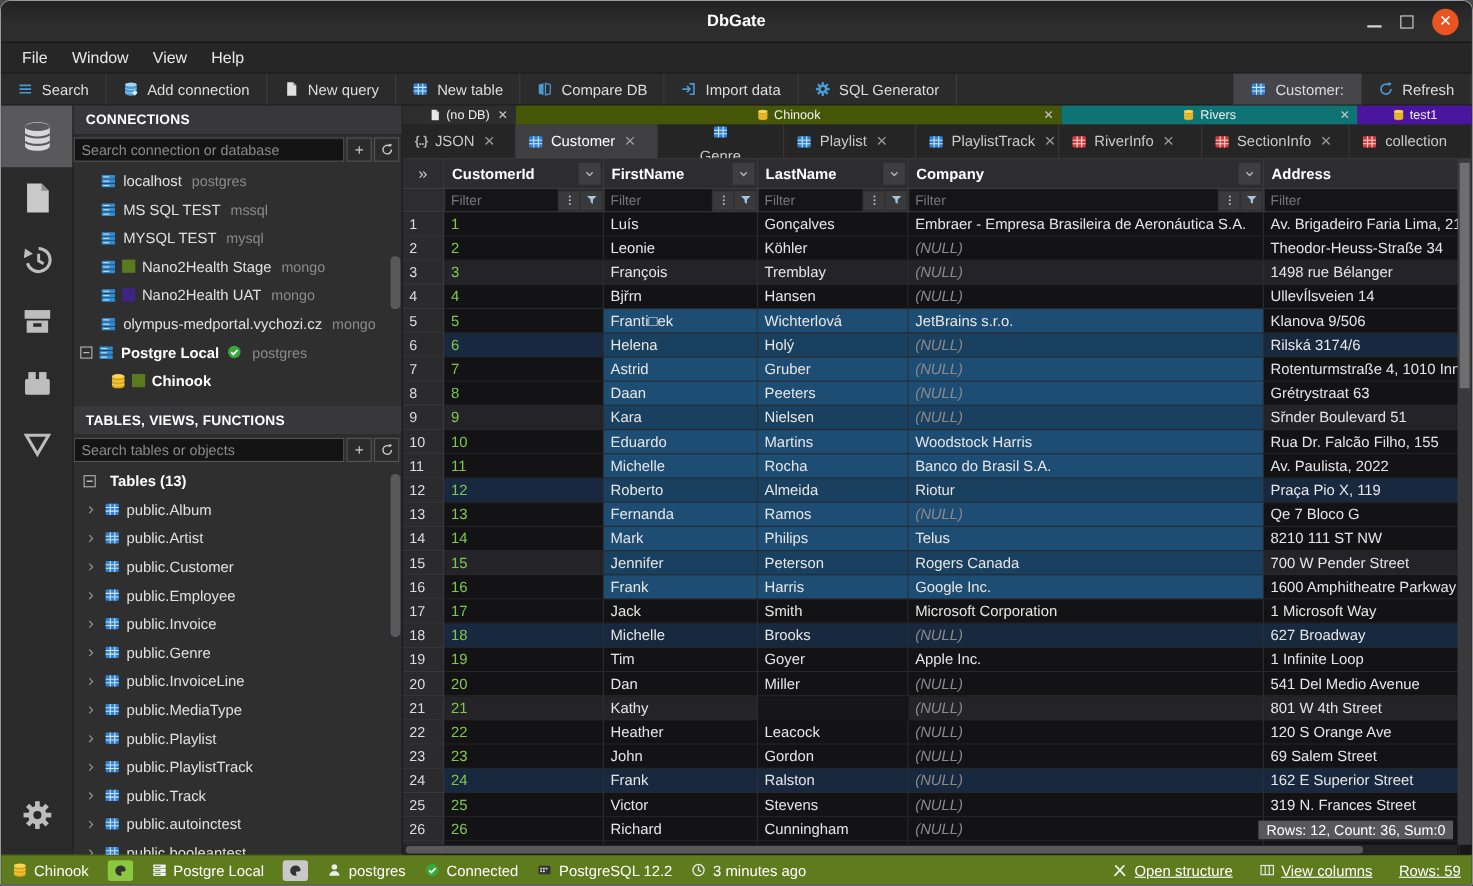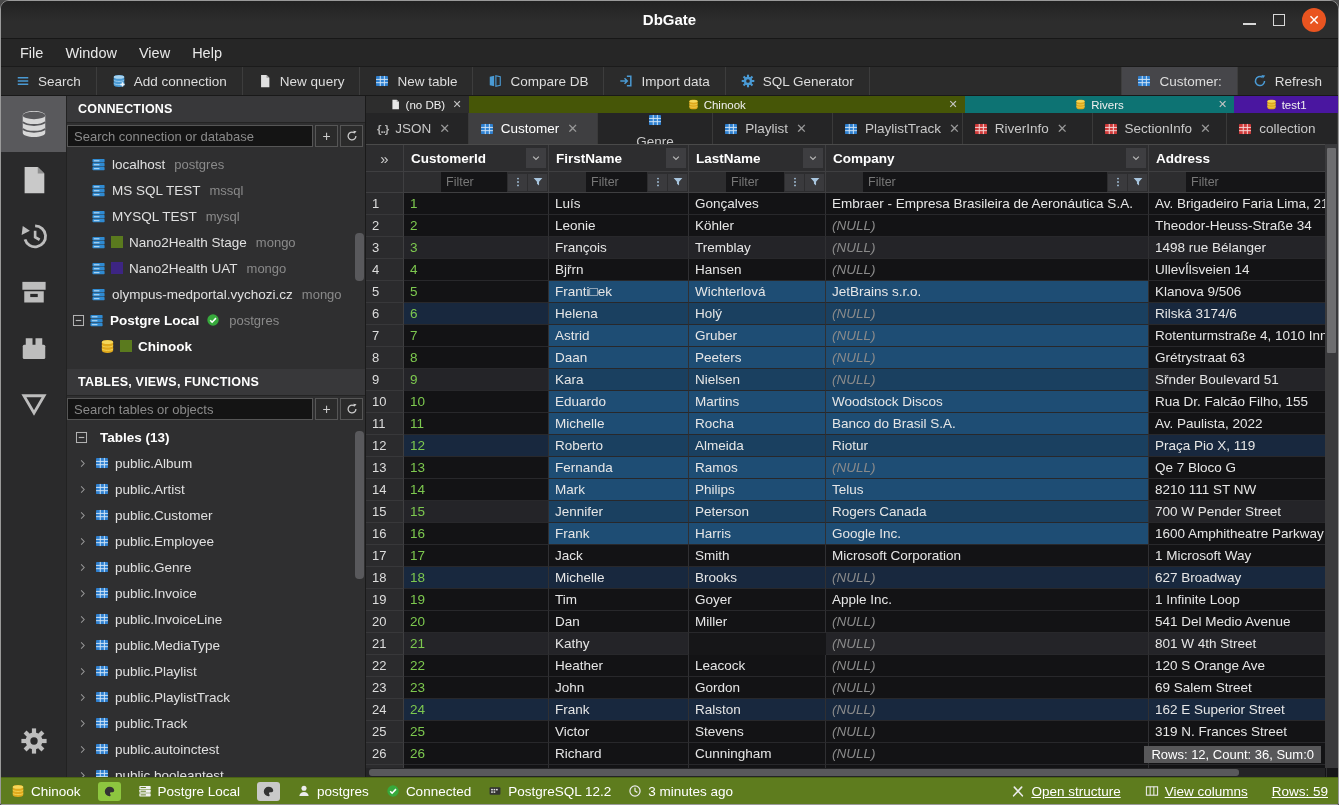--- a/index.html
+++ b/index.html
@@ -80,21 +80,21 @@
   .h-cell { display:flex; align-items:center; padding:0 2px 0 7px; background:#2d2d2f;
     border-right:1px solid #3f3f41; border-bottom:1px solid #3f3f41; color:#fff; font-weight:bold;
     font-size:13.5px; overflow:hidden; white-space:nowrap; }
   .h-chev { margin-left:auto; width:20px; height:20px; flex:0 0 20px; background:#3e3e41;
     display:flex; align-items:center; justify-content:center; }
   .frow { height:21px; flex:0 0 21px; display:flex; }
   .f-gut { width:38px; flex:0 0 38px; background:#2d2d2f; border-right:1px solid #3f3f41; border-bottom:1px solid #3f3f41; }
   .f-cell { display:flex; align-items:center; background:#2d2d2f; border-right:1px solid #3f3f41;
     border-bottom:1px solid #3f3f41; padding:1px; gap:1px; overflow:hidden; }
   .f-input { flex:1; height:17px; min-width:0; background:#151517; border:0; color:#ccc;
-    font-size:12.5px; padding:12px 5px; outline:none; font-family:inherit;margin-left:36px; }
+    font-size:12.5px; padding:12px 5px; outline:none; font-family:inherit; }
   .f-input::placeholder { color:#777; }
   .f-btn { width:19px; height:17px; flex:0 0 19px; background:#3a3a3d; display:flex; align-items:center; justify-content:center; }
   .rows { flex:1; overflow:hidden; position:relative; }
   .g-row { height:22px; display:flex; }
   .rn { width:38px; flex:0 0 38px; background:#2b2b2d; color:#ddd; font-size:13px; display:flex;
     align-items:center; padding-left:6px; border-right:1px solid #3f3f41; border-bottom:1px solid #38383a; }
   .cell { display:flex; align-items:center; padding:0 6px; font-size:13.5px; color:#e6e6e6;
     border-right:1px solid #303033; border-bottom:1px solid #28282b; white-space:nowrap;
     overflow:hidden; background:#131315; }
   .cell.id { color:#7dc94f; }
@@ -572,37 +572,37 @@
                 </svg>
               </span>
               <span class="ic">
                 <svg width="14" height="14" viewBox="0 0 16 16" xmlns="http://www.w3.org/2000/svg">
                   <rect x="1.2" y="2.2" width="13.6" height="11.6" rx="1" fill="#2f81d1"></rect>
                   <g stroke="#cfe3f5" stroke-width="1.1" fill="none">
                     <path d="M1.2 6.2h13.6M1.2 9.9h13.6M6 2.2v11.6M10.7 2.2v11.6"></path>
                   </g>
                 </svg>
               </span>
-              <span class="name">public.Genre</span>
+              <span class="name">public.Invoice</span>
             </div>
             <div class="s-row pad-tbl">
               <span class="ic" style="margin-right: 7px;">
                 <svg width="11" height="11" viewBox="0 0 16 16" xmlns="http://www.w3.org/2000/svg">
                   <path d="M6 3.6l4.4 4.4L6 12.4" stroke="#9a9a9a" stroke-width="1.5" fill="none"></path>
                 </svg>
               </span>
               <span class="ic">
                 <svg width="14" height="14" viewBox="0 0 16 16" xmlns="http://www.w3.org/2000/svg">
                   <rect x="1.2" y="2.2" width="13.6" height="11.6" rx="1" fill="#2f81d1"></rect>
                   <g stroke="#cfe3f5" stroke-width="1.1" fill="none">
                     <path d="M1.2 6.2h13.6M1.2 9.9h13.6M6 2.2v11.6M10.7 2.2v11.6"></path>
                   </g>
                 </svg>
               </span>
-              <span class="name">public.Invoice</span>
+              <span class="name">public.Genre</span>
             </div>
             <div class="s-row pad-tbl">
               <span class="ic" style="margin-right: 7px;">
                 <svg width="11" height="11" viewBox="0 0 16 16" xmlns="http://www.w3.org/2000/svg">
                   <path d="M6 3.6l4.4 4.4L6 12.4" stroke="#9a9a9a" stroke-width="1.5" fill="none"></path>
                 </svg>
               </span>
               <span class="ic">
                 <svg width="14" height="14" viewBox="0 0 16 16" xmlns="http://www.w3.org/2000/svg">
                   <rect x="1.2" y="2.2" width="13.6" height="11.6" rx="1" fill="#2f81d1"></rect>
@@ -1032,21 +1032,21 @@
               <div class="cell st-gray sel" style="width: 140px; flex: 0 0 140px;">Kara</div>
               <div class="cell st-gray sel" style="width: 137px; flex: 0 0 137px;">Nielsen</div>
               <div class="cell st-gray sel nullv" style="width: 323px; flex: 0 0 323px;">(NULL)</div>
               <div class="cell st-gray" style="width: 178px; flex: 0 0 178px;">Sřnder Boulevard 51</div>
             </div>
             <div class="g-row">
               <div class="rn">10</div>
               <div class="cell id" style="width: 145px; flex: 0 0 145px;">10</div>
               <div class="cell sel" style="width: 140px; flex: 0 0 140px;">Eduardo</div>
               <div class="cell sel" style="width: 137px; flex: 0 0 137px;">Martins</div>
-              <div class="cell sel" style="width: 323px; flex: 0 0 323px;">Woodstock Discos</div>
+              <div class="cell sel" style="width: 323px; flex: 0 0 323px;">Woodstock Harris</div>
               <div class="cell" style="width: 178px; flex: 0 0 178px;">Rua Dr. Falcão Filho, 155</div>
             </div>
             <div class="g-row">
               <div class="rn">11</div>
               <div class="cell id" style="width: 145px; flex: 0 0 145px;">11</div>
               <div class="cell sel" style="width: 140px; flex: 0 0 140px;">Michelle</div>
               <div class="cell sel" style="width: 137px; flex: 0 0 137px;">Rocha</div>
               <div class="cell sel" style="width: 323px; flex: 0 0 323px;">Banco do Brasil S.A.</div>
               <div class="cell" style="width: 178px; flex: 0 0 178px;">Av. Paulista, 2022</div>
             </div>

